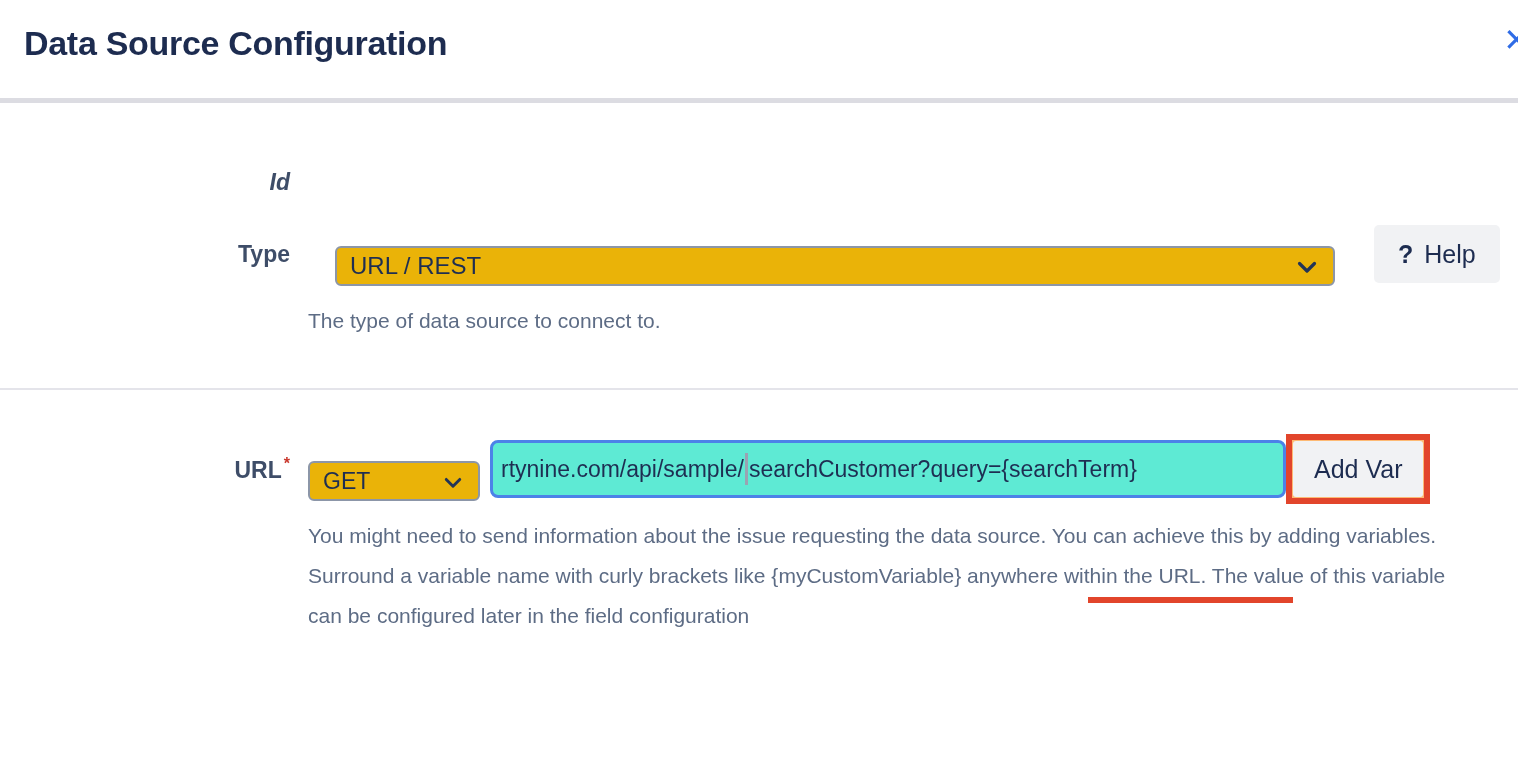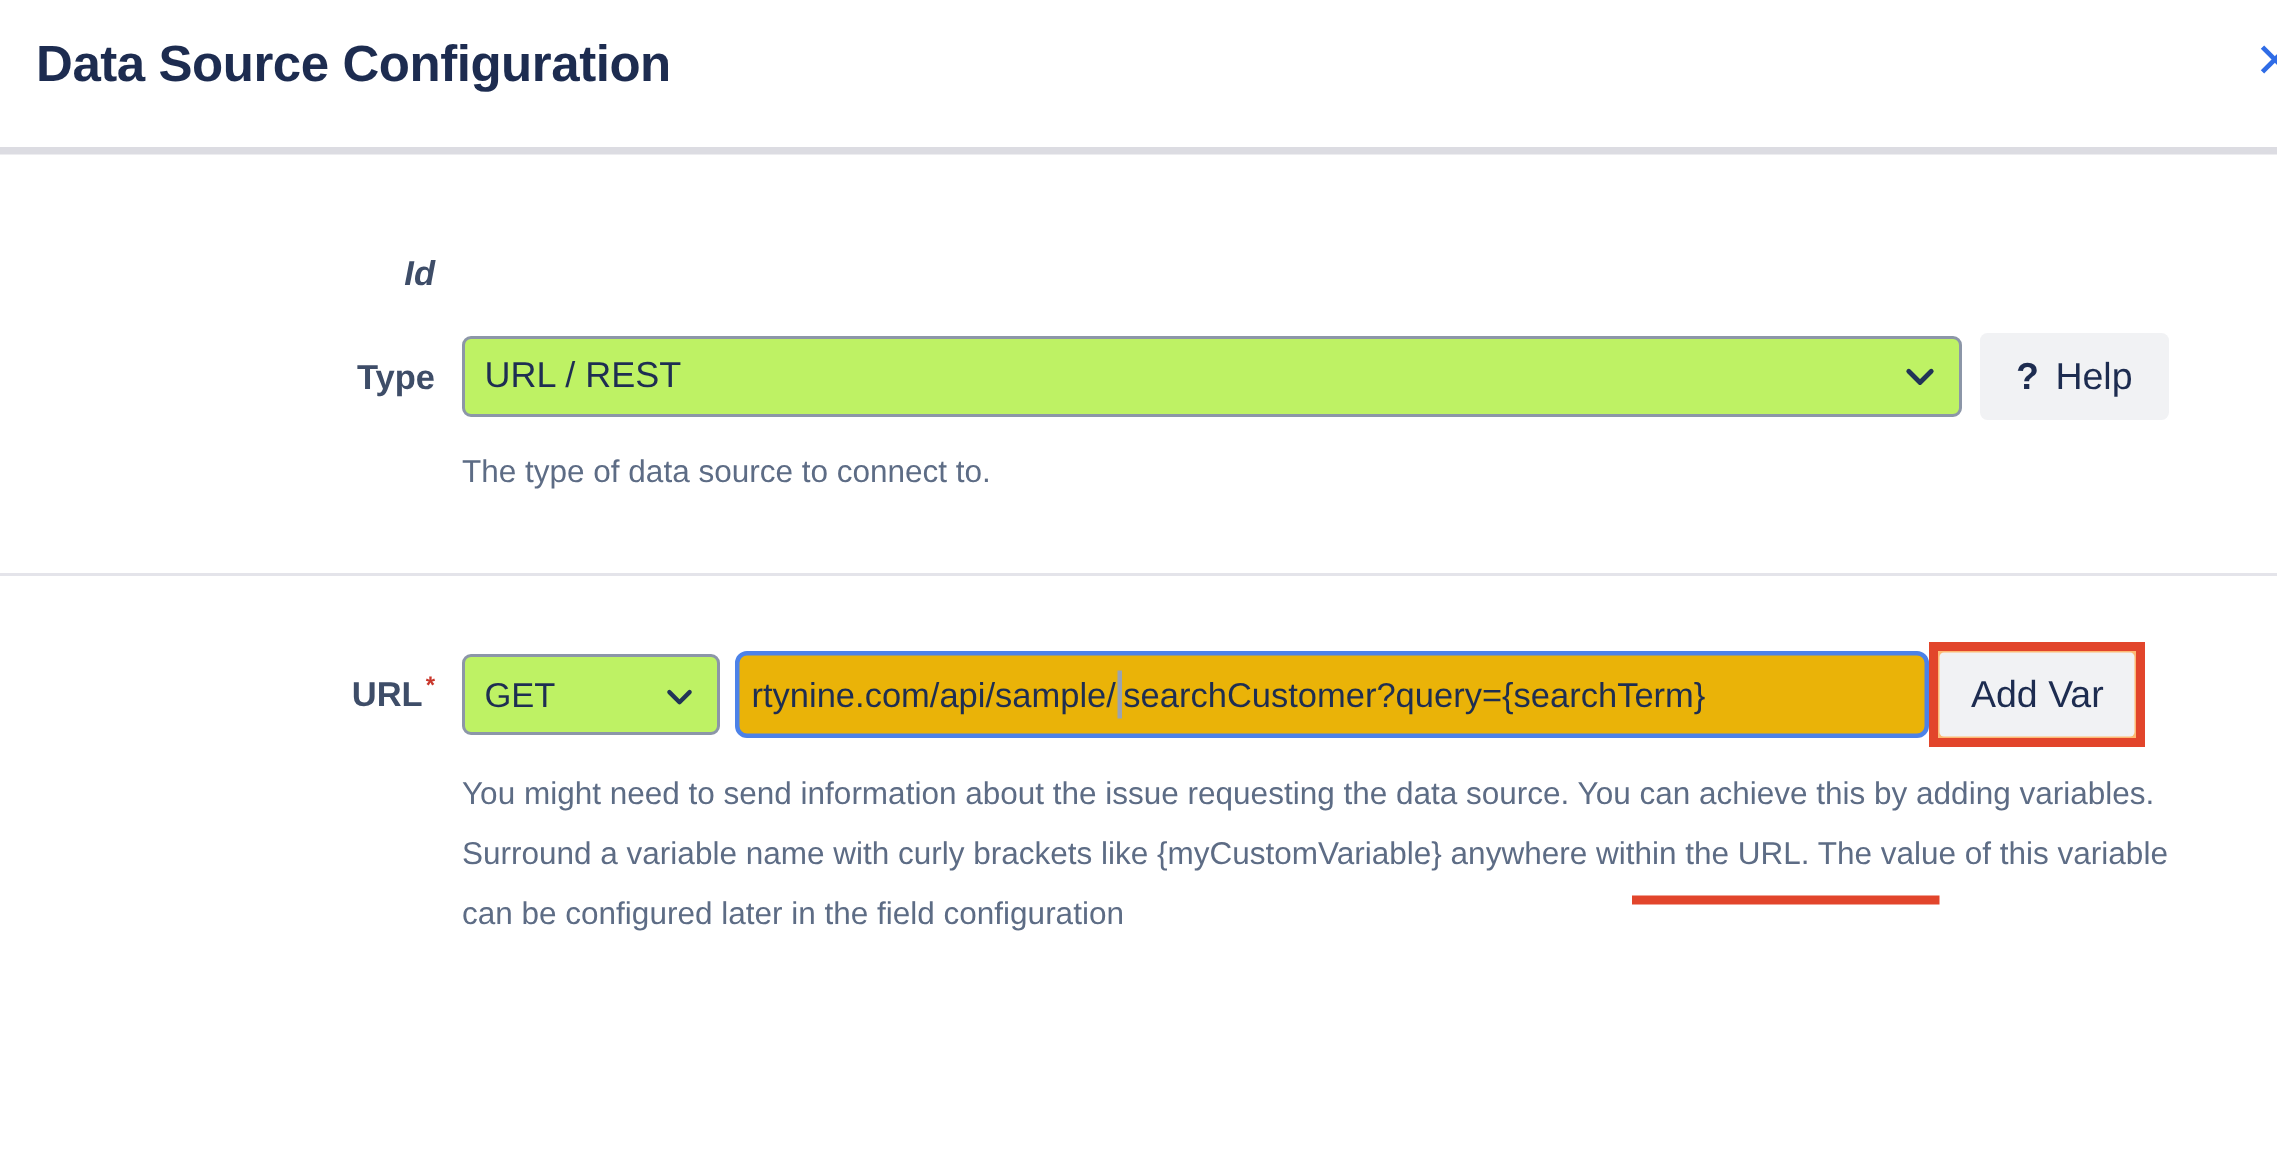--- a/index.html
+++ b/index.html
@@ -50,58 +50,58 @@
     font-size: 23px; font-weight: 700; color: var(--label-navy);
     white-space: nowrap;
   }
   .req {
     color: var(--required-red); font-size: 16px; font-weight: 700;
     vertical-align: super; margin-left: 2px;
   }
 
   .row-id { margin-top: 66px; font-style: italic; }
   .row-name { margin-top: 40px; }
-  .row-type { margin-top: 26px; }
+  .row-type { margin-top: 26px; gap: 27px; }
   .row-helper { margin-top: 22px; align-items: flex-start; }
   .row-url { margin-top: 44px; }
   .row-url-help { margin-top: 12px; align-items: flex-start; }
 
   .text-input {
     width: 1000px; height: 54px;
     border: 2px solid var(--border-gray); border-radius: 6px;
     padding: 0 13px; font-size: 23px; color: var(--text-navy);
     font-family: inherit; background: #fff; outline: none;
   }
 
   .select {
-    height: 54px; border: 2px solid var(--border-gray); border-radius: 6px;
-    background: #bef264; display: flex; align-items: center;
+    height: 40px; border: 2px solid var(--border-gray); border-radius: 6px;
+    background: #eab308; display: flex; align-items: center;
     justify-content: space-between; padding: 0 16px 0 13px;
-    font-size: 24px; color: var(--text-navy); cursor: pointer;
+    font-size: 24px; color: var(--text-navy); cursor: pointer; margin-top: 24px;
   }
   .type-select { width: 1000px; }
   .method-select { width: 172px; font-size: 23px; gap: 36px; }
   .chevron { flex: 0 0 auto; margin-left: 10px; color: #223457; }
 
   .help-btn {
     margin-left: 12px; height: 58px; padding: 0 24px;
     background: var(--button-gray-bg); border: none; border-radius: 5px;
     font-family: inherit; font-size: 25px; color: var(--title-navy);
     display: inline-flex; align-items: center; cursor: pointer;
   }
   .qmark { font-weight: 700; margin-right: 11px; }
 
   .helper {
     margin: 0; font-size: 21px; color: var(--helper-gray); line-height: 26px;
   }
 
   .url-input {
     width: 796px; height: 58px; margin-left: 10px;
     border: 3px solid var(--focus-blue); border-radius: 8px;
-    background: #eab308; display: flex; align-items: center;
+    background: #5eead4; display: flex; align-items: center;
     padding: 0 8px; font-size: 23px; color: var(--text-navy);
     white-space: nowrap; overflow: hidden; cursor: text;
   }
   .caret {
     display: inline-block; width: 3px; height: 32px;
     background: var(--caret-gray); margin: 0 1px; flex: 0 0 auto;
   }
 
   .annotation-box {
     border: 6px solid var(--annotation-red);

